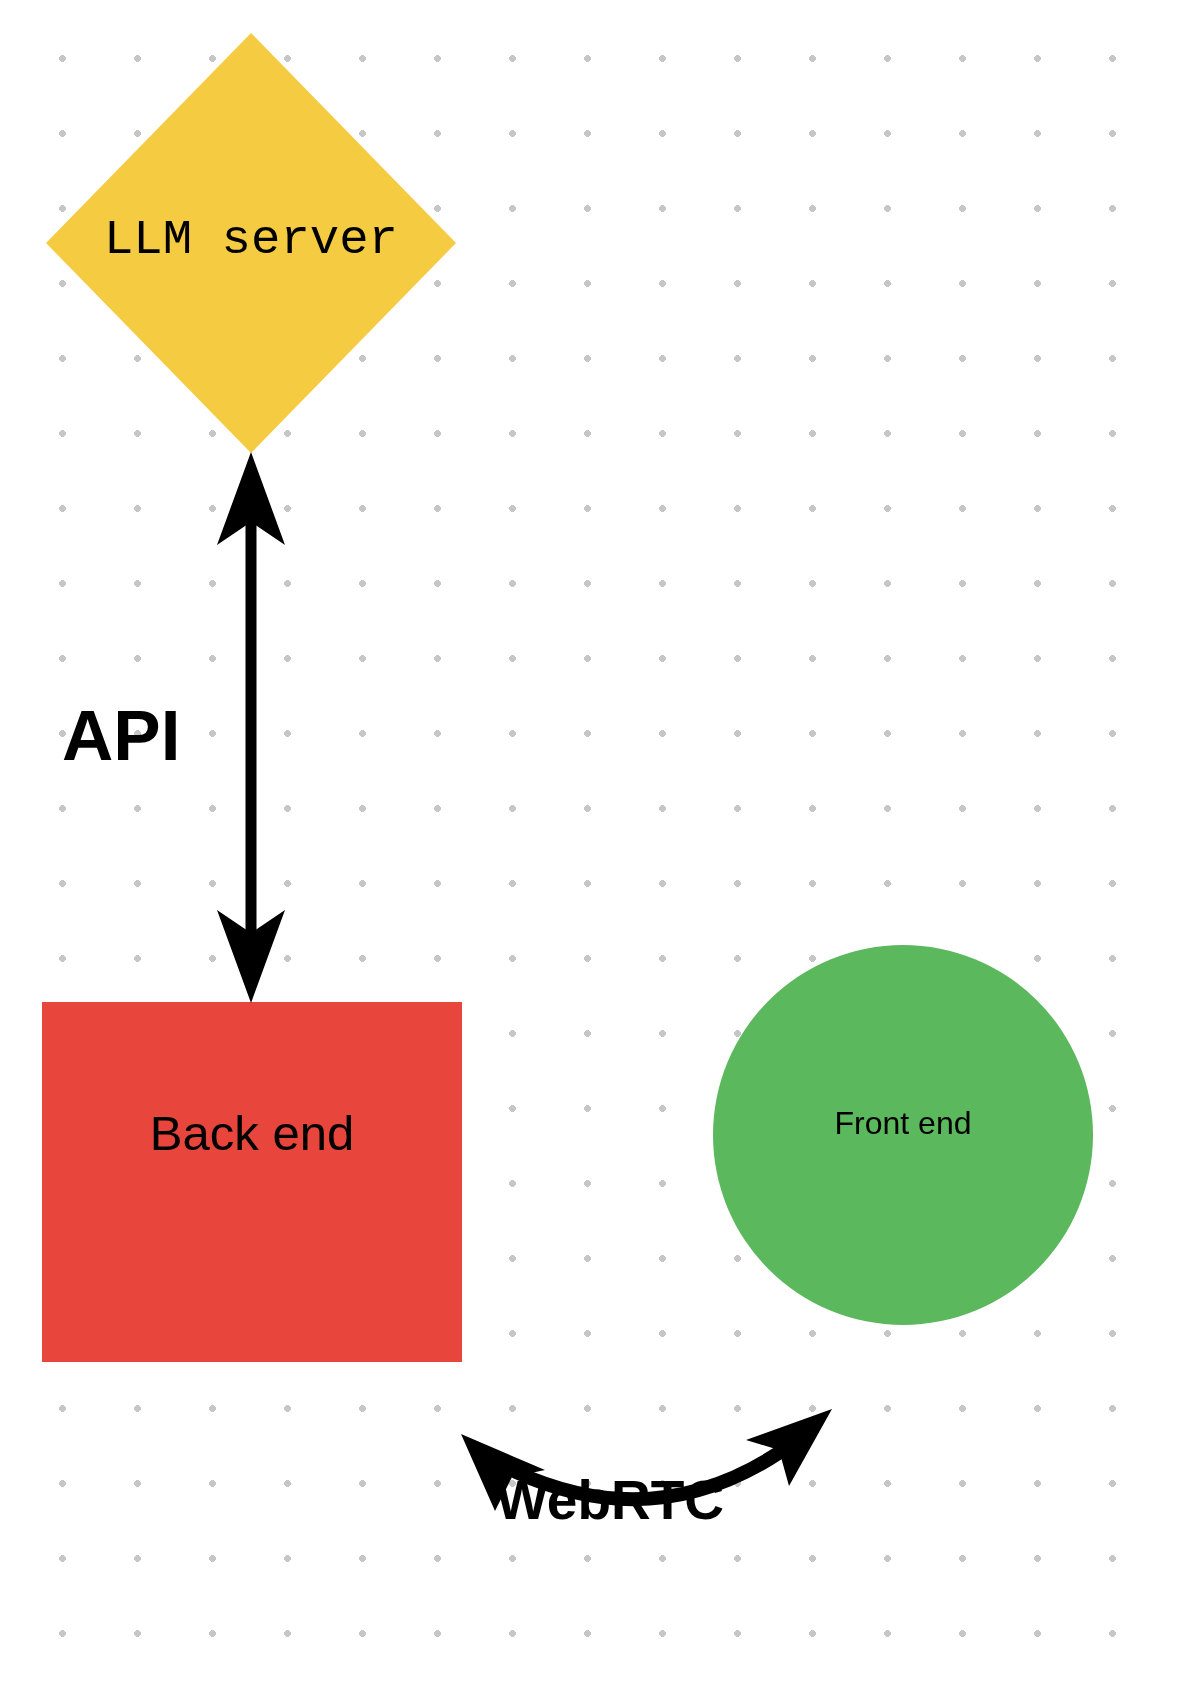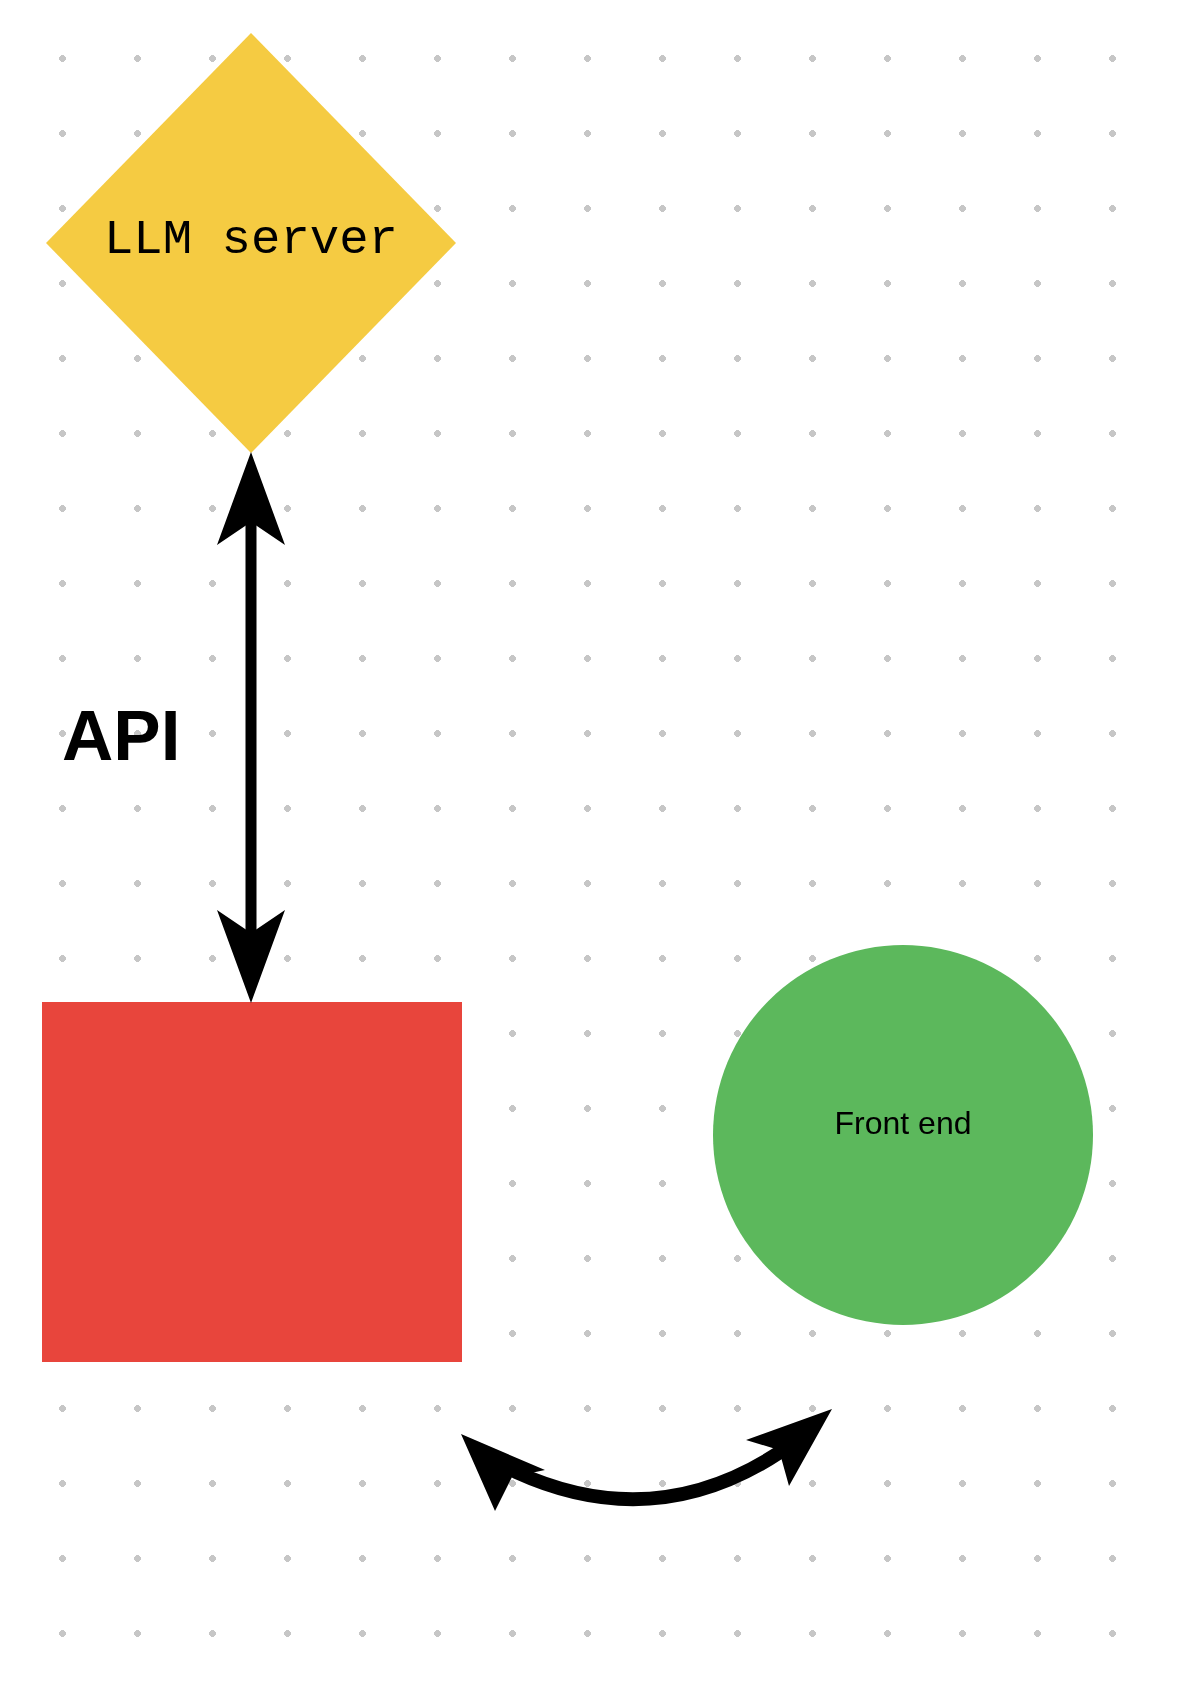--- a/index.html
+++ b/index.html
@@ -86,19 +86,21 @@
       <polygon points="832,1409 746,1440 779,1450 789,1486" fill="#000000"></polygon>
     </g>
   </svg>
 
   <div class="node-hit" id="llm-hit"></div>
   <div class="node-hit" id="back-hit"></div>
   <div class="node-hit" id="front-hit"></div>
 
   <div class="node-label" id="llm-label">LLM server</div>
 
+  <div class="node-label" id="back-label">Back end</div>
 
   <div class="node-label" id="front-label">Front end</div>
 
   <div class="edge-label" id="api-label">API</div>
 
+  <div class="edge-label" id="webrtc-label">WebRTC</div>
 
 </div>
 
 </body></html>

